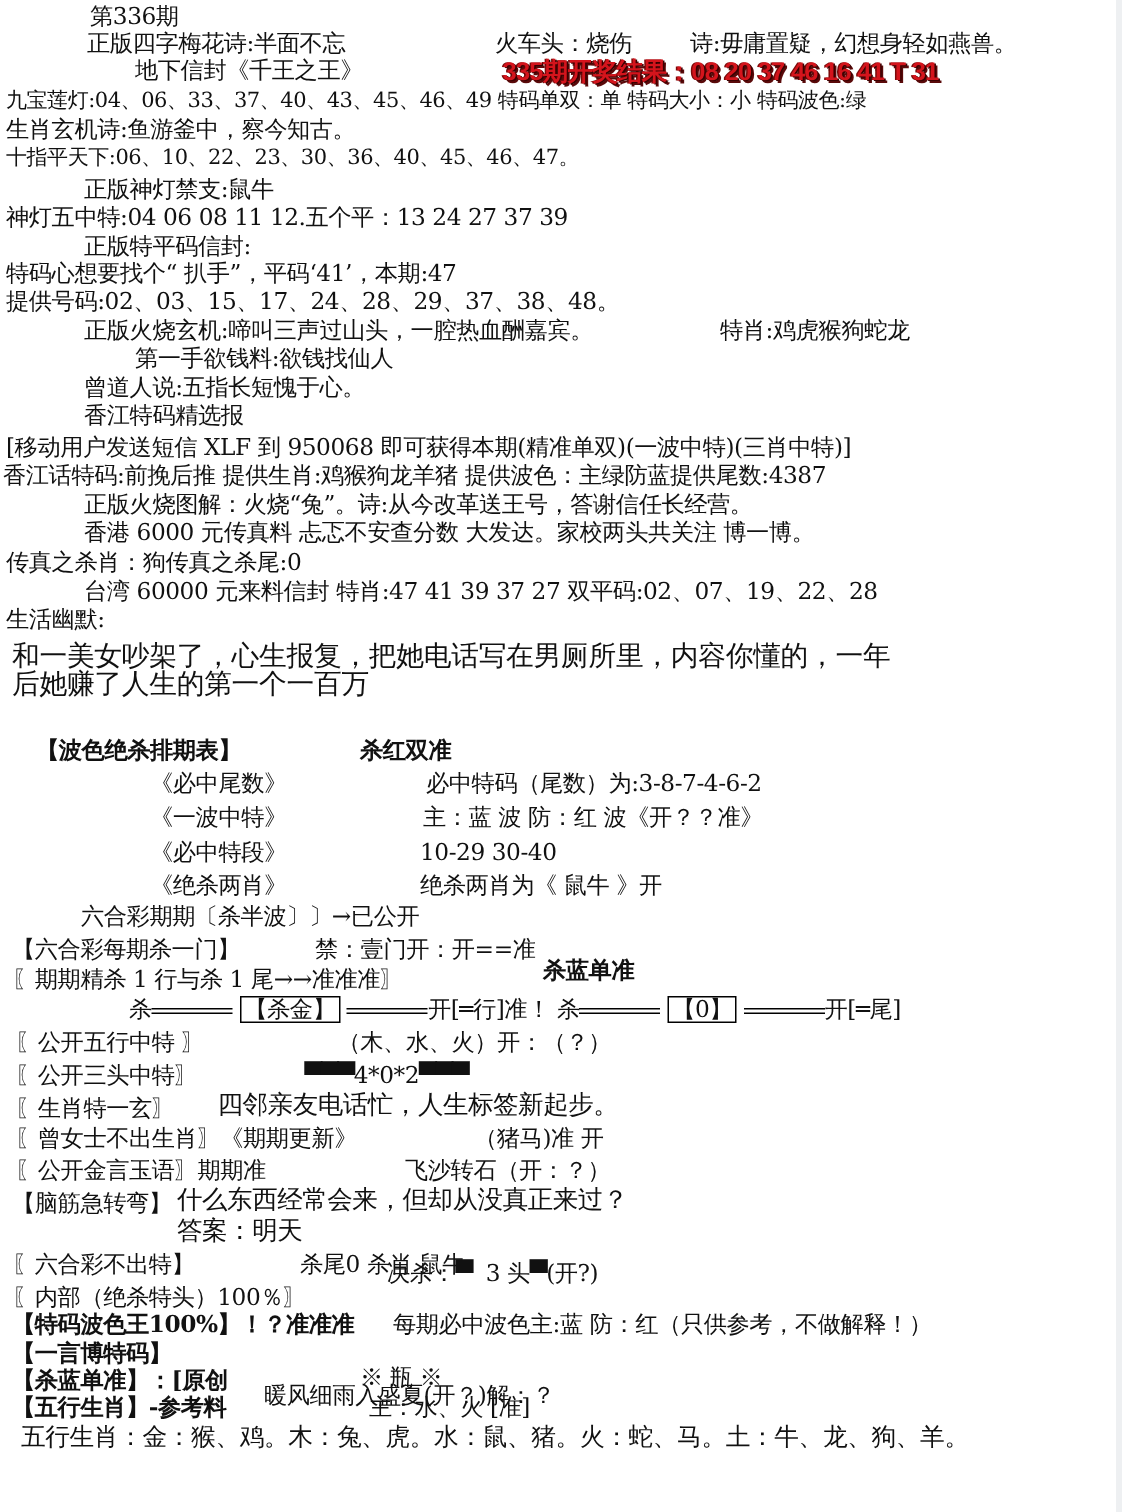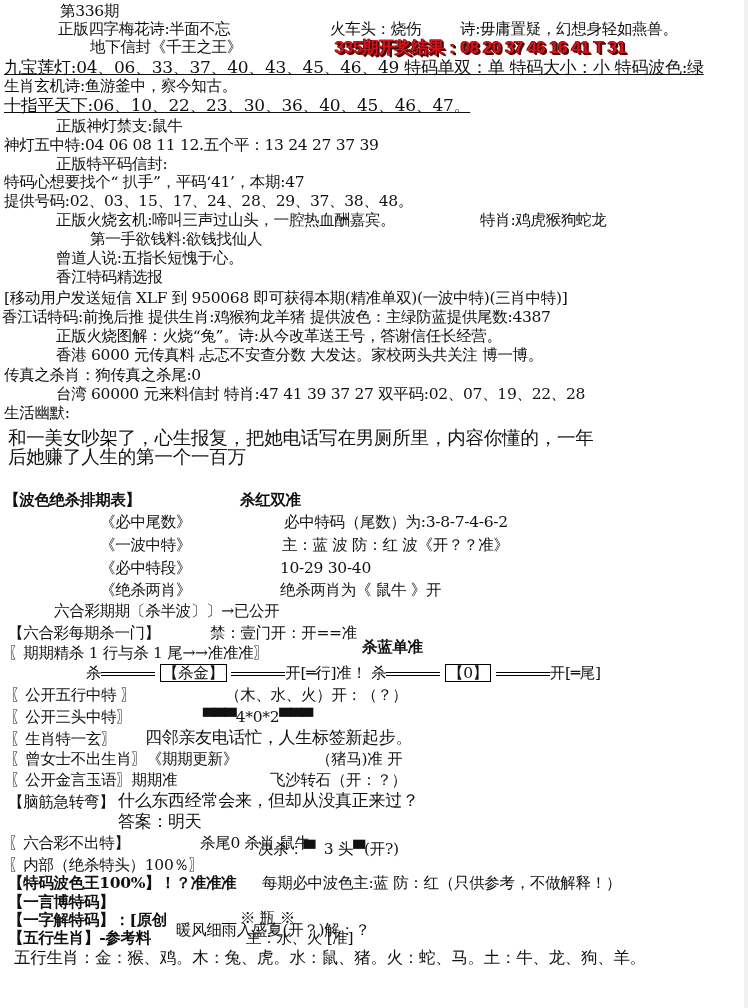--- a/index.html
+++ b/index.html
@@ -8,21 +8,21 @@
     background: #ffffff;
     font-family: "DejaVu Serif", "Liberation Serif", serif;
     color: #111;
     position: relative;
   }
   .frame {
     position: absolute; left: 0; top: 0; width: 744px; height: 1008px;
     border-right: 4px solid #eef0f2;
   }
   .ln { position: absolute; white-space: nowrap; font-size: 15.5px; line-height: 18px; letter-spacing: -0.3px; }
-  .sm { font-size: 17px; text-decoration: underline; }
+  .sm { font-size: 14px; }
   .b { font-weight: bold; }
   .banner {
     position: absolute; left: 335px; top: 36px;
     font-family: "Liberation Sans", "DejaVu Sans", sans-serif;
     font-weight: bold; font-size: 17px; letter-spacing: -0.5px;
     color: #d4141c;
     text-shadow: 1px 1px 0 #3a0000, 2px 2px 0 #5a0a0a, -1px 0 0 #7a0a0a;
     white-space: nowrap;
   }
   .big { font-size: 18.5px; line-height: 22px; letter-spacing: -0.2px; }
@@ -58,21 +58,21 @@
 <div class="ln" style="left:4px;top:289px;">[移动用户发送短信 XLF 到 950068 即可获得本期(精准单双)(一波中特)(三肖中特)]</div>
 <div class="ln" style="left:2px;top:308px;">香江话特码:前挽后推      提供生肖:鸡猴狗龙羊猪 提供波色：主绿防蓝提供尾数:4387</div>
 <div class="ln" style="left:56px;top:327px;">正版火烧图解：火烧“兔”。诗:从今改革送王号，答谢信任长经营。</div>
 <div class="ln" style="left:56px;top:346px;">香港 6000 元传真料 忐忑不安查分数   大发达。家校两头共关注    博一博。</div>
 <div class="ln" style="left:4px;top:366px;">传真之杀肖：狗传真之杀尾:0</div>
 <div class="ln" style="left:56px;top:385px;">台湾 60000 元来料信封 特肖:47  41  39  37  27   双平码:02、07、19、22、28</div>
 <div class="ln" style="left:4px;top:404px;">生活幽默:</div>
 <div class="ln big" style="left:8px;top:427px;">和一美女吵架了，心生报复，把她电话写在男厕所里，内容你懂的，一年</div>
 <div class="ln big" style="left:8px;top:446px;">后她赚了人生的第一个一百万</div>
 
-<div class="ln b" style="left:4px;top:491px;text-align:center;">【波色绝杀排期表】</div>
+<div class="ln b" style="left:24px;top:491px;text-align:center;">【波色绝杀排期表】</div>
 <div class="ln b" style="left:240px;top:491px;">杀红双准</div>
 <div class="ln" style="left:100px;top:513px;">《必中尾数》</div>
 <div class="ln" style="left:284px;top:513px;text-align:center;">必中特码（尾数）为:3-8-7-4-6-2</div>
 <div class="ln" style="left:100px;top:536px;">《一波中特》</div>
 <div class="ln" style="left:282px;top:536px;">主：蓝 波 防：红 波《开？？准》</div>
 <div class="ln" style="left:100px;top:559px;">《必中特段》</div>
 <div class="ln" style="left:280px;top:559px;">10-29 30-40</div>
 <div class="ln" style="left:100px;top:581px;">《绝杀两肖》</div>
 <div class="ln" style="left:280px;top:581px;">绝杀两肖为《 鼠牛 》开</div>
 
@@ -106,17 +106,17 @@
 <div class="ln" style="left:118px;top:812px;font-size:17px;">答案：明天</div>
 <div class="ln" style="left:8px;top:834px;">〖六合彩不出特】</div>
 <div class="ln" style="left:200px;top:834px;">杀尾0   杀肖 鼠牛</div>
 
 <div class="ln" style="left:8px;top:856px;">〖内部（绝杀特头）100％〗</div>
 <div class="ln" style="left:258px;top:840px;"><span>决杀：</span><span class="blk"> ▀ </span>&nbsp;&nbsp;<span>3  头</span><span class="blk">▀</span><span>(开?)</span></div>
 <div class="ln b" style="left:8px;top:874px;">【特码波色王100%】！？准准准</div>
 <div class="ln" style="left:262px;top:874px;">每期必中波色主:蓝   防：红（只供参考，不做解释！）</div>
 <div class="ln b" style="left:8px;top:893px;">【一言博特码】</div>
 <div class="ln" style="left:176px;top:893px;margin-top:28px;">暖风细雨入盛夏(开？)解：？</div>
-<div class="ln b" style="left:8px;top:911px;">【一字解特码】：[原创</div>
+<div class="ln b" style="left:8px;top:911px;">【杀蓝单准】：[原创</div>
 <div class="ln" style="left:240px;top:909px;">※ 瓶 ※</div>
 <div class="ln b" style="left:8px;top:929px;">【五行生肖】-参考料</div>
 <div class="ln" style="left:246px;top:929px;">主：水、火      [准]</div>
 <div class="ln" style="left:14px;top:949px;font-size:16.5px;">五行生肖：金：猴、鸡。木：兔、虎。水：鼠、猪。火：蛇、马。土：牛、龙、狗、羊。</div>
 
 </body></html>

